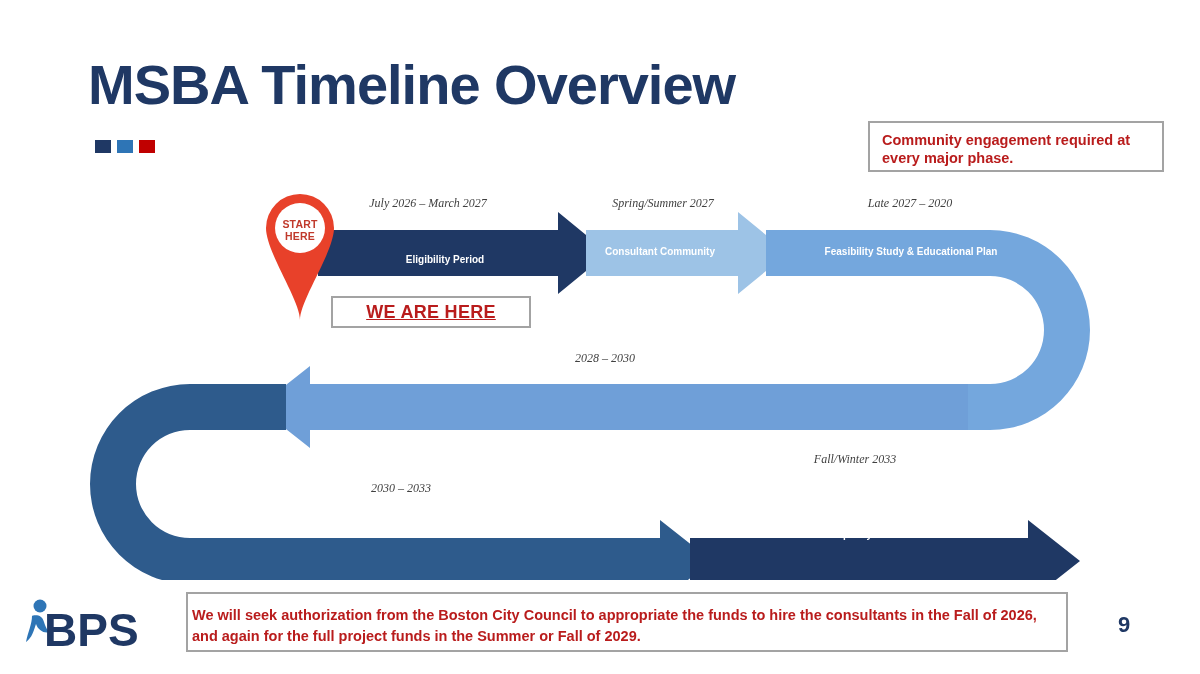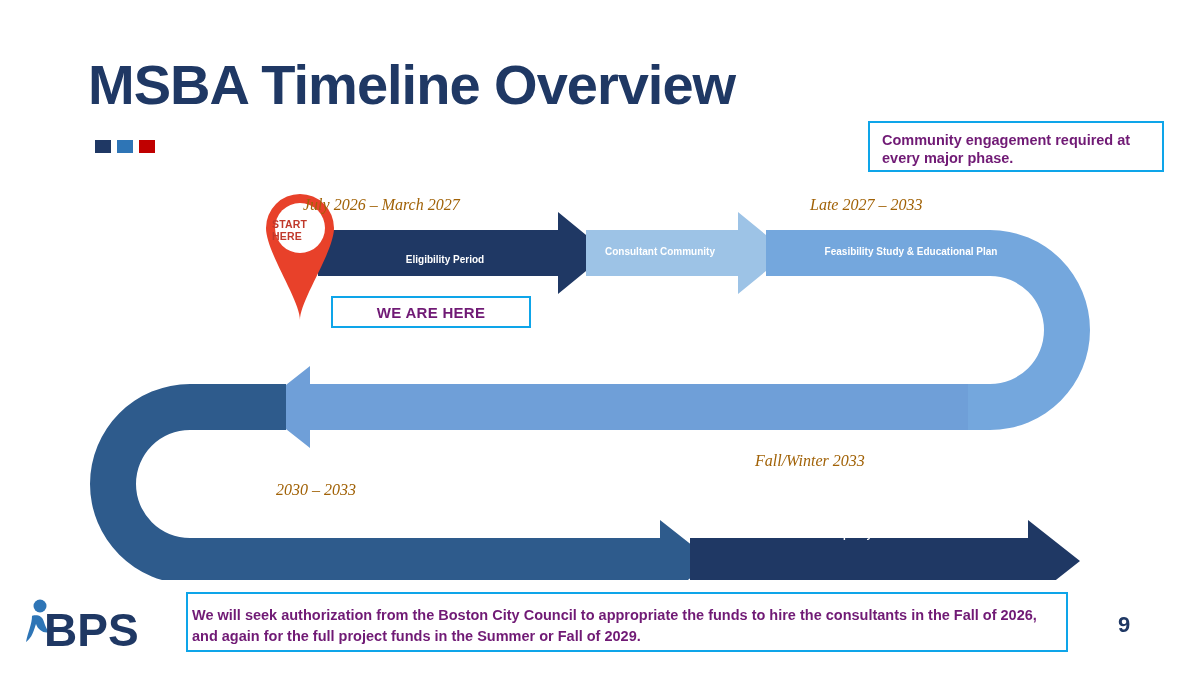--- a/index.html
+++ b/index.html
@@ -45,24 +45,24 @@
     width: 16px;
     height: 13px;
   }
   .dots .d1 { background: #1f3864; }
   .dots .d2 { background: #2e75b6; }
   .dots .d3 { background: #c00000; }
 
   
   .callout {
     position: absolute;
-    border: 2px solid #0ea5e9;
+    border: 2px solid #a3a3a3;
     background: #ffffff;
     box-sizing: border-box;
-    color: #701a75;
+    color: #b91c1c;
     font-weight: bold;
   }
   #callout-community {
     left: 868px;
     top: 121px;
     width: 296px;
     height: 51px;
     padding: 8px 12px;
     font-size: 14.5px;
     line-height: 1.25;
@@ -77,22 +77,23 @@
     line-height: 1.45;
   }
   #we-are-here {
     left: 331px;
     top: 296px;
     width: 200px;
     height: 32px;
     display: flex;
     align-items: center;
     justify-content: center;
-    font-size: 15px;
+    font-size: 18px;
     letter-spacing: .3px;
+    text-decoration: underline;
   }
 
   
   .timeline {
     position: absolute;
     left: 0;
     top: 180px;
     width: 1200px;
     height: 400px;
   }
@@ -101,33 +102,35 @@
   .phase-label {
     position: absolute;
     color: #ffffff;
     font-weight: bold;
     text-align: center;
     font-size: 10px;
     line-height: 1.2;
   }
   .date-label {
     position: absolute;
-    color: #a16207;
+    color: #404040;
     font-family: "Liberation Serif", serif;
     font-style: italic;
-    font-size: 16px;
+    font-size: 12px;
+    text-align: center;
     white-space: nowrap;
   }
 
   
   .pin-text {
     position: absolute;
     left: 272px;
     top: 219px;
     width: 56px;
+    text-align: center;
     color: #c0392b;
     font-weight: bold;
     font-size: 10.5px;
     line-height: 1.1;
     letter-spacing: .2px;
   }
 
   
   .bps-logo {
     position: absolute;
@@ -216,21 +219,23 @@
       <circle cx="300" cy="48" r="25" fill="#ffffff"></circle>
     </g>
   </svg>
 
   <div class="pin-text">
     <span>START</span><br>
     <span>HERE</span>
   </div>
 
   <div class="date-label" style="left:303px; top:196px; width:250px;">July 2026 – March 2027</div>
-  <div class="date-label" style="left:810px; top:196px; width:200px;">Late 2027 – 2033</div>
+  <div class="date-label" style="left:548px; top:196px; width:230px;">Spring/Summer 2027</div>
+  <div class="date-label" style="left:810px; top:196px; width:200px;">Late 2027 – 2020</div>
+  <div class="date-label" style="left:500px; top:351px; width:210px;">2028 – 2030</div>
   <div class="date-label" style="left:276px; top:481px; width:250px;">2030 – 2033</div>
   <div class="date-label" style="left:755px; top:452px; width:200px;">Fall/Winter 2033</div>
 
   <div class="phase-label" style="left:330px; top:254px; width:230px;">Eligibility Period</div>
   <div class="phase-label" style="left:585px; top:246px; width:150px;">Consultant Community</div>
   <div class="phase-label" style="left:805px; top:246px; width:212px;text-align:center;">Feasibility Study &amp; Educational Plan</div>
   <div class="phase-label" style="left:290px; top:529px; width:230px;">Construction</div>
   <div class="phase-label" style="left:722px; top:529px; width:275px;">Post Occupancy Evaluation</div>
 
   <div class="callout" id="we-are-here">WE ARE HERE</div>

